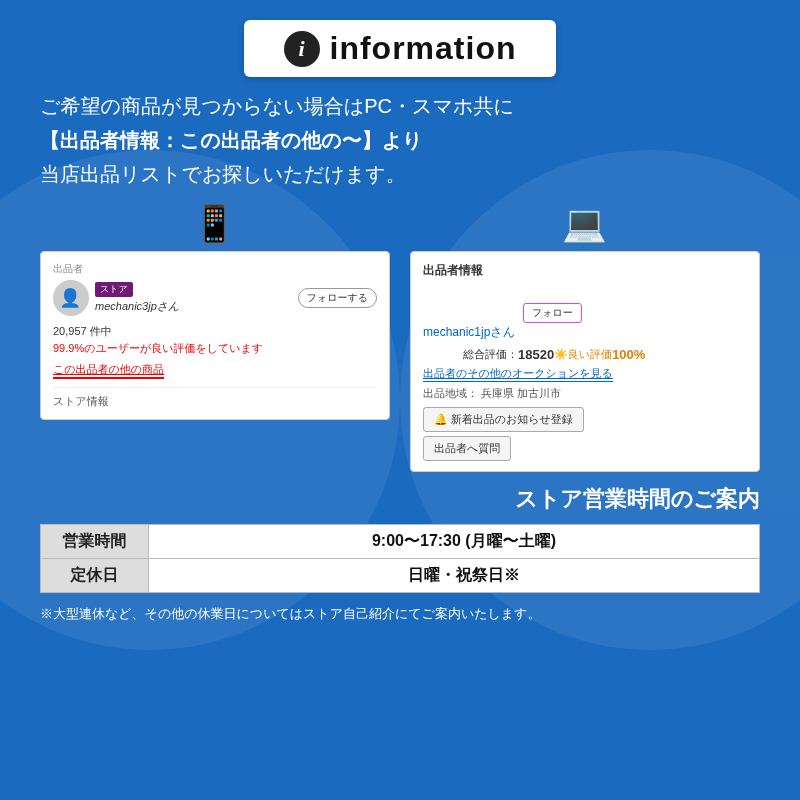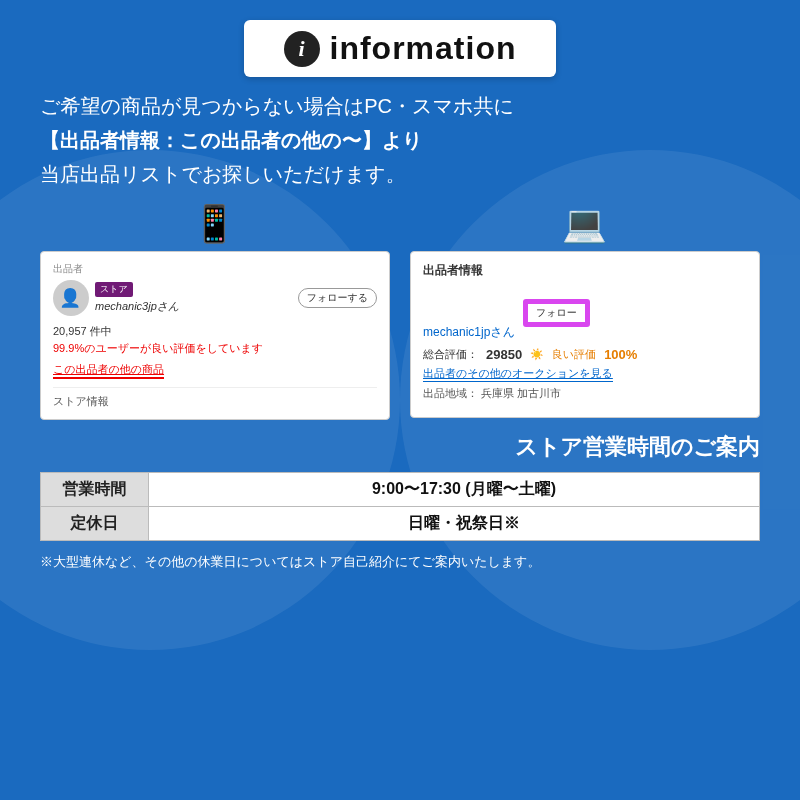--- a/index.html
+++ b/index.html
@@ -209,33 +209,33 @@
       gap: 8px;
       margin-bottom: 6px;
     }
     .ss-desktop .username2 {
       color: #0066cc;
       font-size: 12px;
       font-weight: normal;
       margin-top: 39px;
     }
     .follow-btn2 {
-      border: 5px solid #d946ef;
+      border: 1px solid #d946ef;
       border-radius: 3px;
       padding: 2px 8px;
       font-size: 10px;
       color: #333;
       background: white;
     }
     .ss-desktop .rating-row {
       display: flex;
       align-items: center;
-      gap: 8px;
       margin-bottom: 4px;
       font-size: 11px;
+      margin-left: 40px;
     }
     .rating-label { color: #333; }
     .rating-num { color: #333; font-weight: bold; font-size: 13px; }
     .rating-good { color: #e67e00; font-size: 11px; }
     .rating-pct { color: #e67e00; font-weight: bold; font-size: 13px; }
     .ss-desktop .auction-link {
       color: #0066cc;
       text-decoration: underline;
       font-size: 11px;
       border-bottom: 1px solid #0066cc;
@@ -360,29 +360,33 @@
     <div class="screenshot-col">
       <div class="device-icon">💻</div>
       <div class="screenshot-box ss-desktop">
         <div class="ss-title">出品者情報</div>
         <div class="user-row2">
           <span class="username2">mechanic1jpさん</span>
           <button class="follow-btn2">フォロー</button>
         </div>
         <div class="rating-row">
           <span class="rating-label">総合評価：</span>
-          <span class="rating-num">29850</span>
+          <span class="rating-num">18520</span>
           <span class="rating-good">☀️</span>
           <span class="rating-good">良い評価</span>
           <span class="rating-pct">100%</span>
         </div>
         <div class="auction-link">出品者のその他のオークションを見る</div>
         <div class="location">
           <span>出品地域：</span>
           <span>兵庫県 加古川市</span>
+        </div>
+        <div class="btn-row">
+          <button class="action-btn">🔔 新着出品のお知らせ登録</button>
+          <button class="action-btn">出品者へ質問</button>
         </div>
       </div>
     </div>
 
   </div>
 
   <div class="hours-section">
     <div class="hours-title">ストア営業時間のご案内</div>
     <table class="hours-table">
       <tbody id="hours-tbody">

